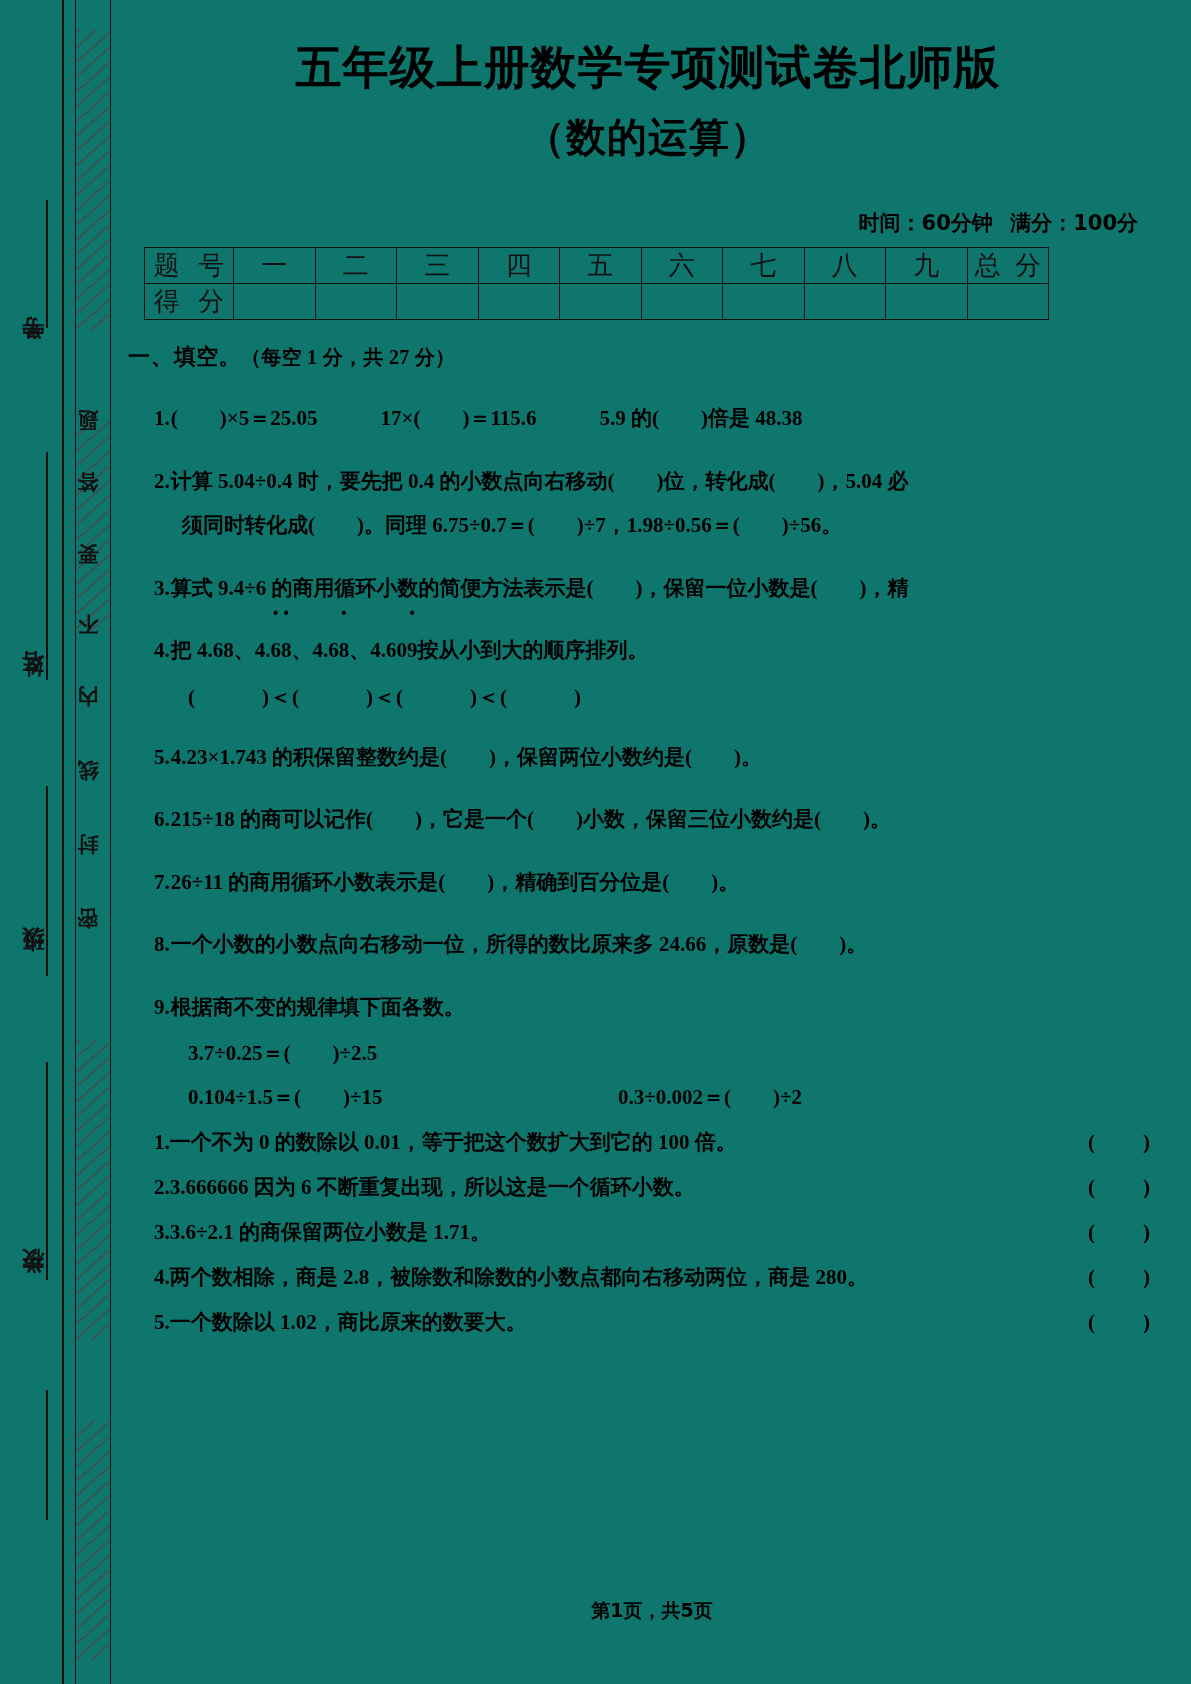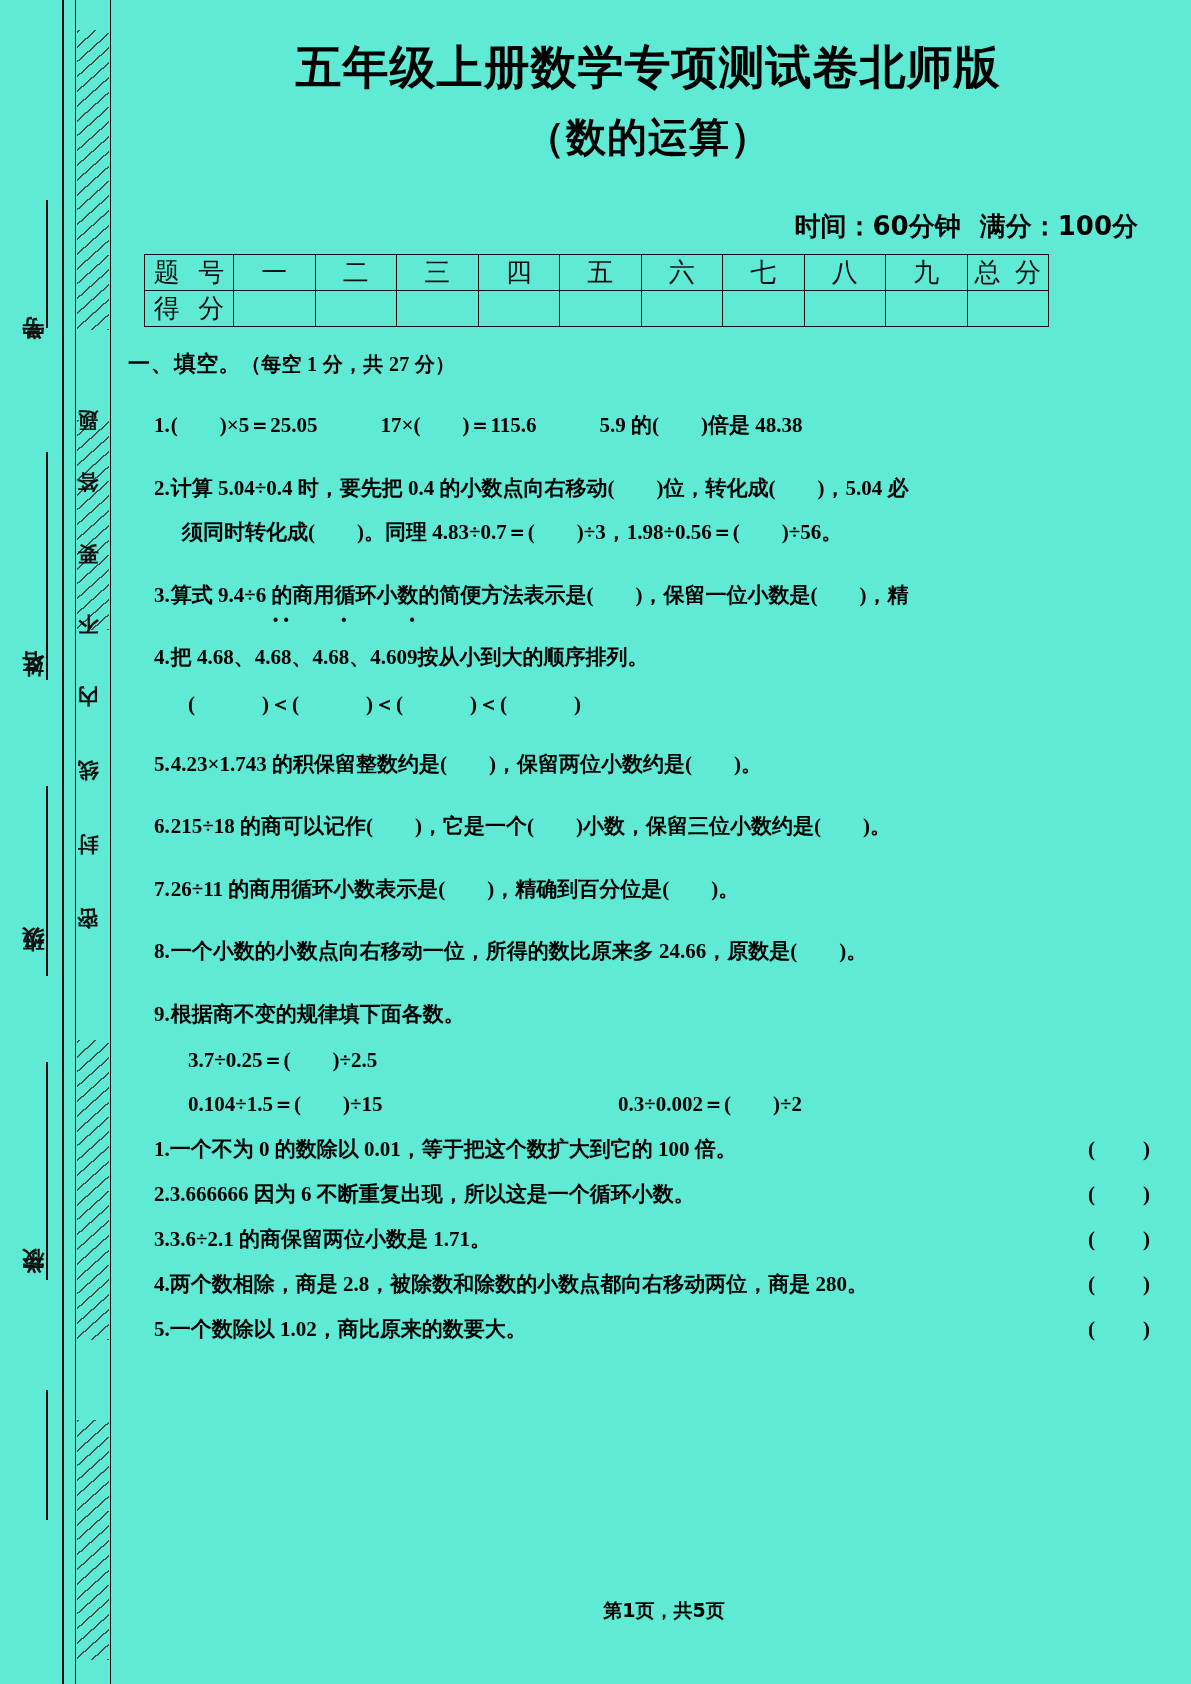--- a/index.html
+++ b/index.html
@@ -10,21 +10,21 @@
   }
   body {
     font-family: "Liberation Serif", "DejaVu Serif", serif;
     color: #000000;
   }
   #page {
     position: relative;
     width: 1191px;
     height: 1684px;
     margin: 0 auto;
-    background: #5eead4;
+    background: #0f766e;
     overflow: hidden;
     box-sizing: border-box;
   }
 
   
   #sidebar {
     position: absolute;
     left: 0;
     top: 0;
     width: 118px;
@@ -118,21 +118,21 @@
     font-size: 40px;
     font-weight: 700;
     letter-spacing: 1px;
     color: #000;
   }
 
   .meta-line {
     margin: 44px 30px 0 0;
     text-align: right;
     font-family: "DejaVu Sans", "Liberation Sans", sans-serif;
-    font-size: 26px;
+    font-size: 21px;
     font-weight: 700;
     color: #000;
   }
   .meta-line span { margin-left: 10px; }
 
   
   table.score-table {
     margin: 10px 14px 0 16px;
     border-collapse: collapse;
     width: 905px;
@@ -229,21 +229,21 @@
     flex: 0 0 auto;
     width: 96px;
     text-align: center;
     letter-spacing: 2px;
     font-weight: 600;
   }
 
   
   .footer {
     position: absolute;
-    left: 16px;
+    left: 4px;
     top: 1598px;
     width: 1040px;
     text-align: center;
     font-family: "DejaVu Sans", "Liberation Sans", sans-serif;
     font-size: 19px;
     font-weight: 700;
     color: #000;
   }
 </style>
 </head>
@@ -329,21 +329,21 @@
       <span class="sh-num">一、</span><span>填空。</span><span class="sh-note">（每空 1 分，共 27 分）</span>
     </div>
 
     <div class="q">
       <span class="qn">1.</span><span>(　　)×5＝25.05　　　17×(　　)＝115.6　　　5.9 的(　　)倍是 48.38</span>
     </div>
 
     <div class="q">
       <span class="qn">2.</span><span>计算 5.04÷0.4 时，要先把 0.4 的小数点向右移动(　　)位，转化成(　　)，5.04 必</span>
     </div>
-    <div class="q-cont">须同时转化成(　　)。同理 4.83÷0.7＝(　　)÷3，1.98÷0.56＝(　　)÷56。</div>
+    <div class="q-cont">须同时转化成(　　)。同理 6.75÷0.7＝(　　)÷7，1.98÷0.56＝(　　)÷56。</div>
 
     <div class="q">
       <span class="qn">3.</span><span>算式 9.4÷6 的商用循环小数的简便方法表示是(　　)，保留一位小数是(　　)，精</span>
     </div>
 
     <div class="q">
       <span class="qn">4.</span><span>把&nbsp;</span><span id="q4-nums"><span><span>4</span><span>.</span><span>6</span><span>8</span></span><span>、</span><span><span>4</span><span>.</span><span class="rep">6</span><span class="rep">8</span></span><span>、</span><span><span>4</span><span>.</span><span>6</span><span class="rep">8</span></span><span>、</span><span><span>4</span><span>.</span><span>6</span><span>0</span><span class="rep">9</span></span></span><span>按从小到大的顺序排列。</span>
     </div>
     <div class="ineq-row">(　　　)＜(　　　)＜(　　　)＜(　　　)</div>
 

